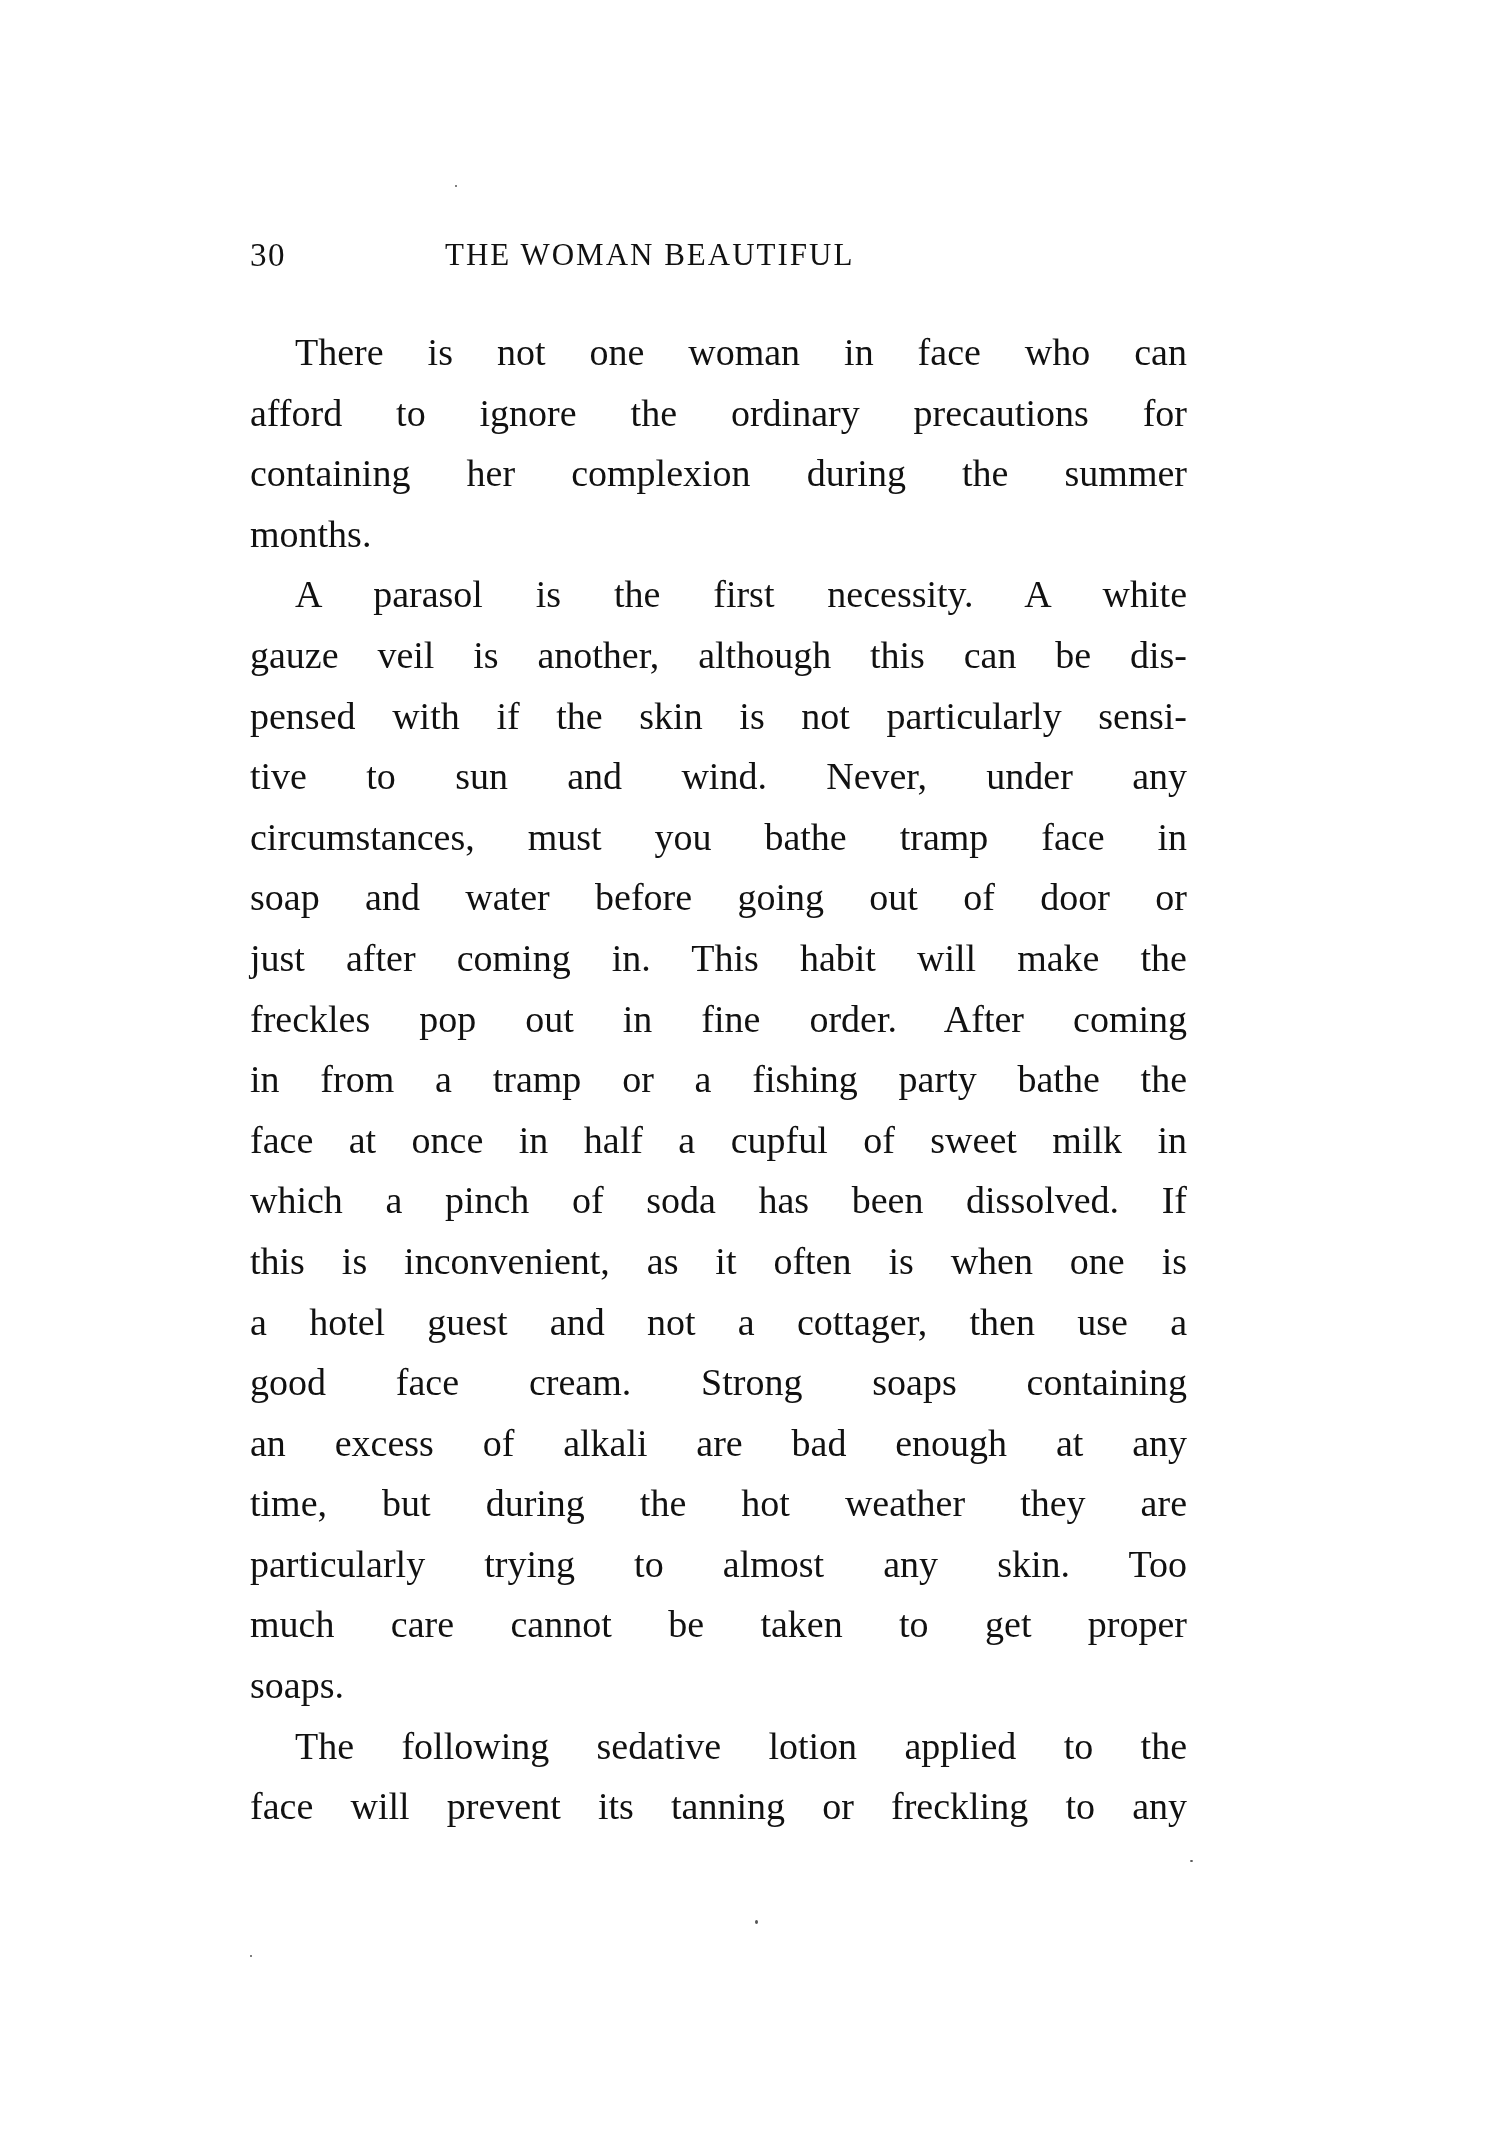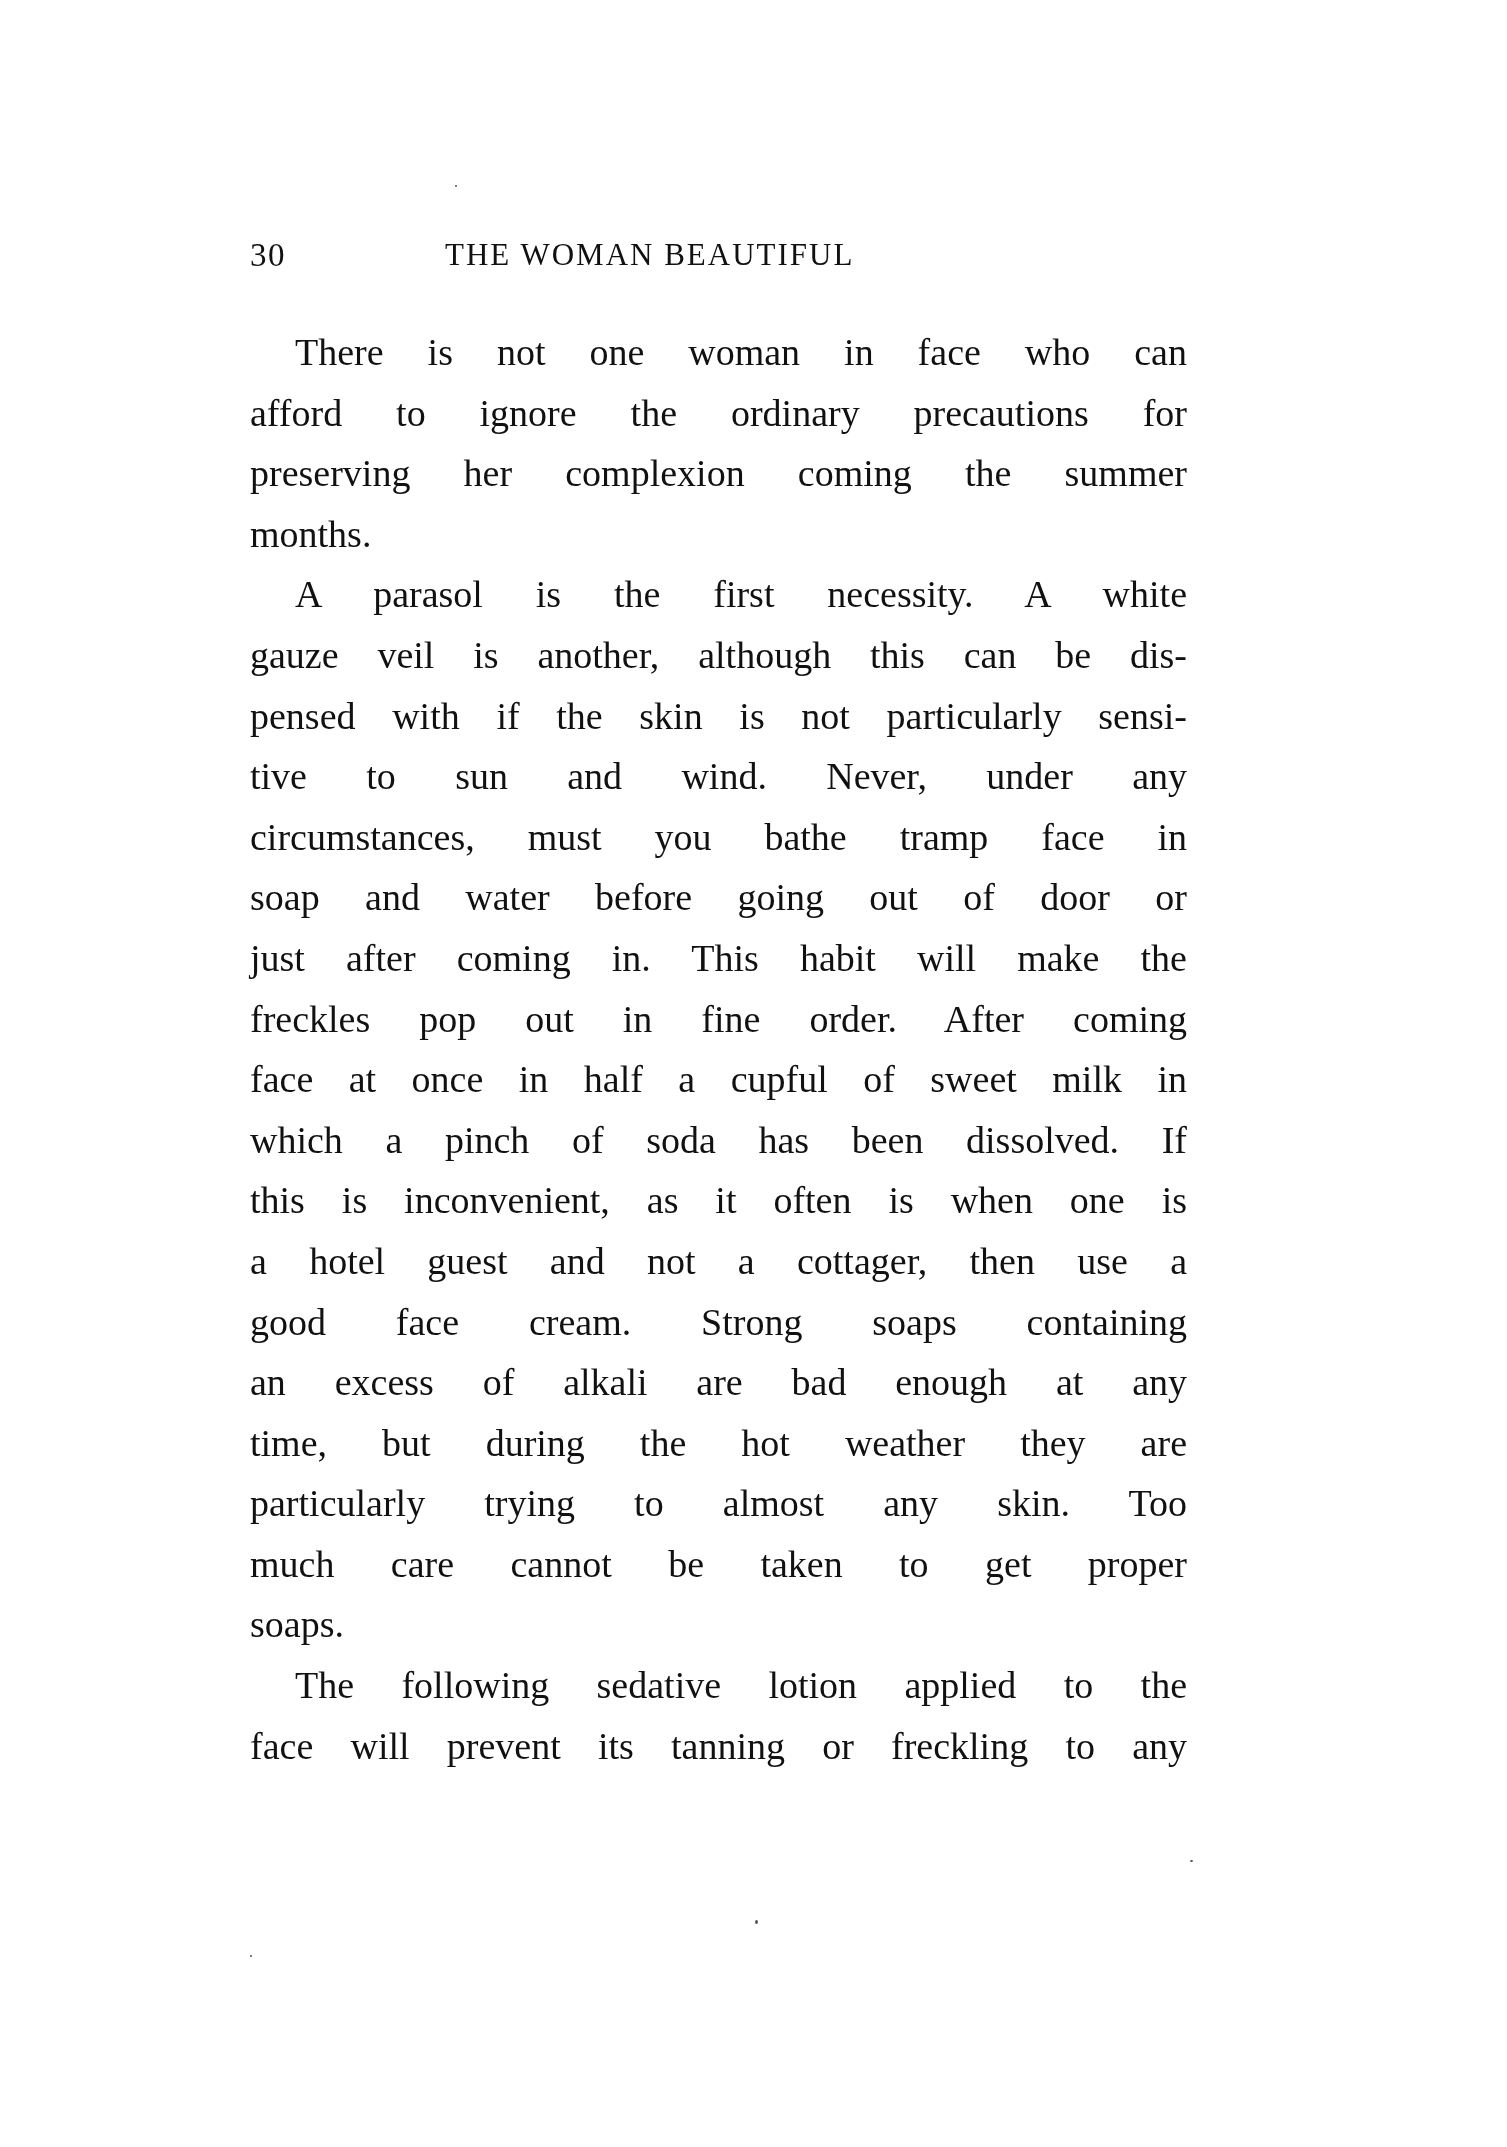--- a/index.html
+++ b/index.html
@@ -80,33 +80,34 @@
   <div class="running-head">
     <span class="page-number">30</span>
     <span class="book-title">THE WOMAN BEAUTIFUL</span>
   </div>
 
   <div class="body-text">
 
     <div>
       <span class="line indent">There is not one woman in face who can</span>
       <span class="line">afford to ignore the ordinary precautions for</span>
-      <span class="line">preserving her complexion coming the summer</span>
+      <span class="line">containing her complexion during the summer</span>
       <span class="line last">months.</span>
     </div>
 
     <div>
       <span class="line indent">A parasol is the first necessity.  A white</span>
       <span class="line">gauze veil is another, although this can be dis-</span>
       <span class="line">pensed with if the skin is not particularly sensi-</span>
       <span class="line">tive to sun and wind.  Never, under any</span>
       <span class="line">circumstances, must you bathe tramp face in</span>
       <span class="line">soap and water before going out of door or</span>
       <span class="line">just after coming in.  This habit will make the</span>
       <span class="line">freckles pop out in fine order.  After coming</span>
+      <span class="line">in from a tramp or a fishing party bathe the</span>
       <span class="line">face at once in half a cupful of sweet milk in</span>
       <span class="line">which a pinch of soda has been dissolved.  If</span>
       <span class="line">this is inconvenient, as it often is when one is</span>
       <span class="line">a hotel guest and not a cottager, then use a</span>
       <span class="line">good face cream.  Strong soaps containing</span>
       <span class="line">an excess of alkali are bad enough at any</span>
       <span class="line">time, but during the hot weather they are</span>
       <span class="line">particularly trying to almost any skin.  Too</span>
       <span class="line">much care cannot be taken to get proper</span>
       <span class="line last">soaps.</span>

